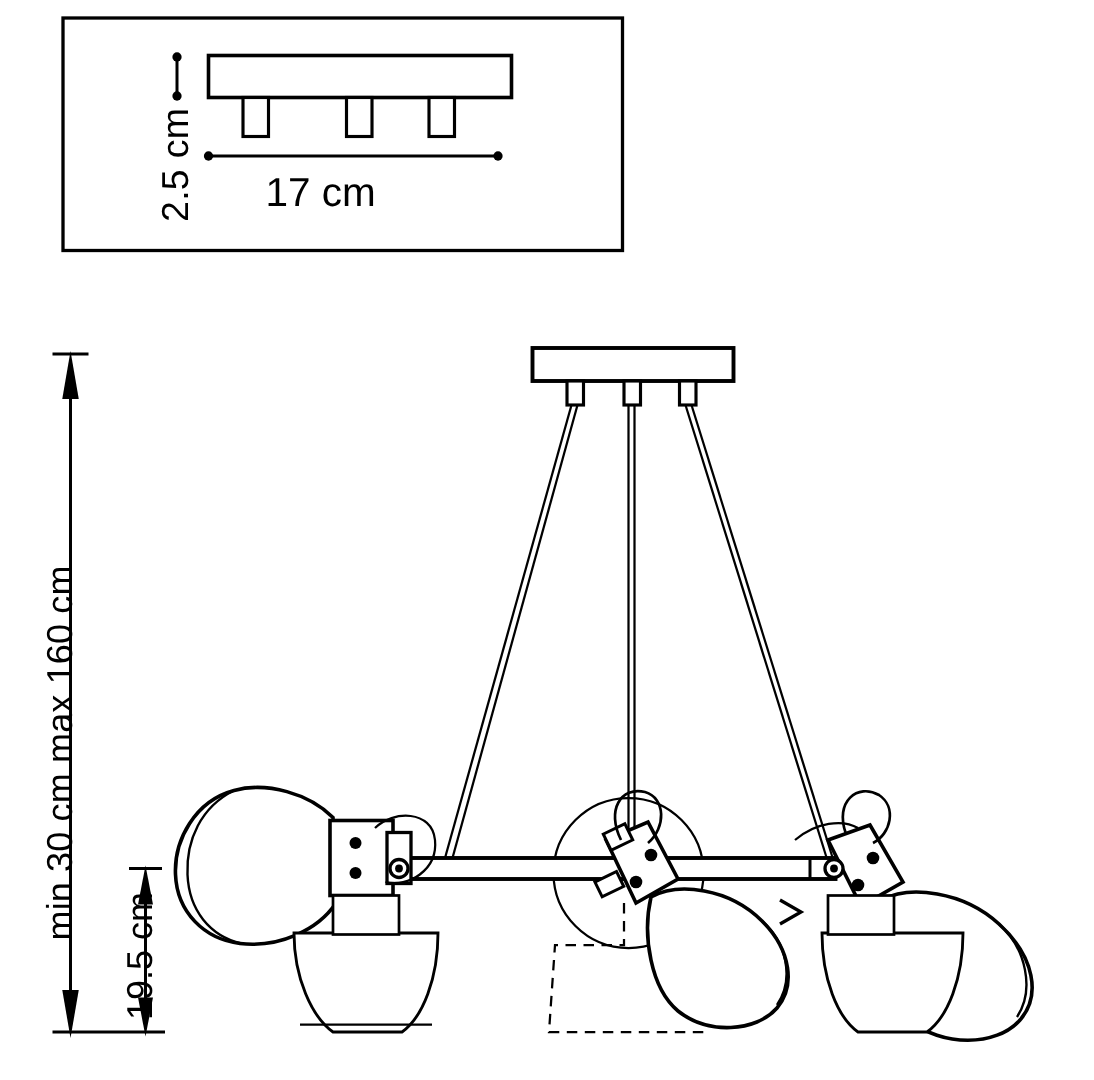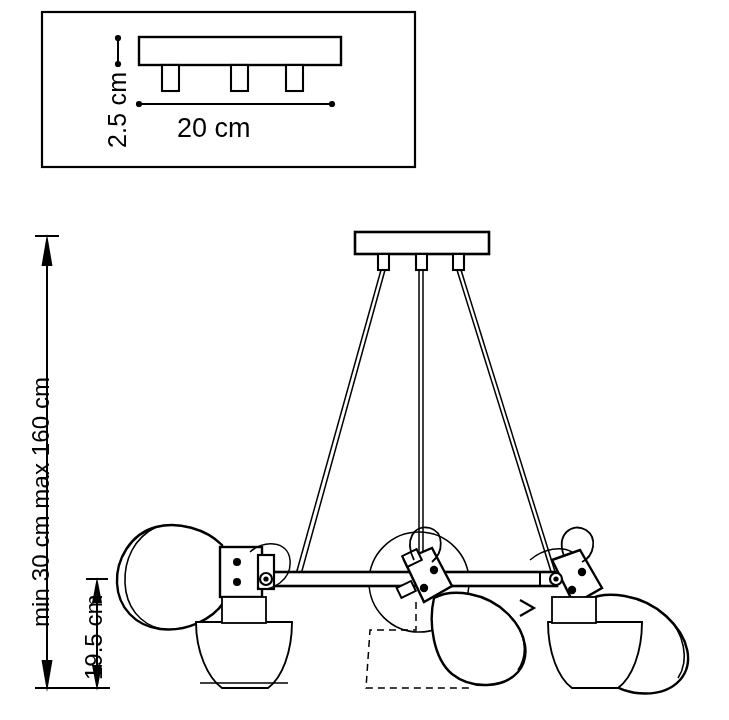--- a/index.html
+++ b/index.html
@@ -142,21 +142,21 @@
       <path d="M548,622 C548,652 558,678 572,688 L618,688 C632,678 642,652 642,622 Z" fill="#fff" stroke="#000" stroke-width="1.9"></path>
       <rect x="552" y="597" width="44" height="26" fill="#fff" stroke="#000" stroke-width="1.8"></rect>
 
       <path d="M520,600 L534,608 L520,616" fill="none" stroke="#000" stroke-width="2.2"></path>
     </g>
   </svg>
 
   <div class="vlabel" style="left:103px;top:148px;transform:rotate(-90deg);
        font-size:25px;letter-spacing:0.2px;">2.5 cm</div>
 
-  <div style="position:absolute;left:177px;top:113px;font-size:27px;">20 cm</div>
+  <div style="position:absolute;left:177px;top:113px;font-size:27px;">17 cm</div>
 
   <div class="vlabel" style="left:27px;top:627px;transform:rotate(-90deg);
        font-size:24px;letter-spacing:0.1px;">min 30 cm max 160 cm</div>
 
   <div class="vlabel" style="left:80px;top:680px;transform:rotate(-90deg);
        font-size:24px;">19.5 cm</div>
 
 </div>
 
 </body></html>

